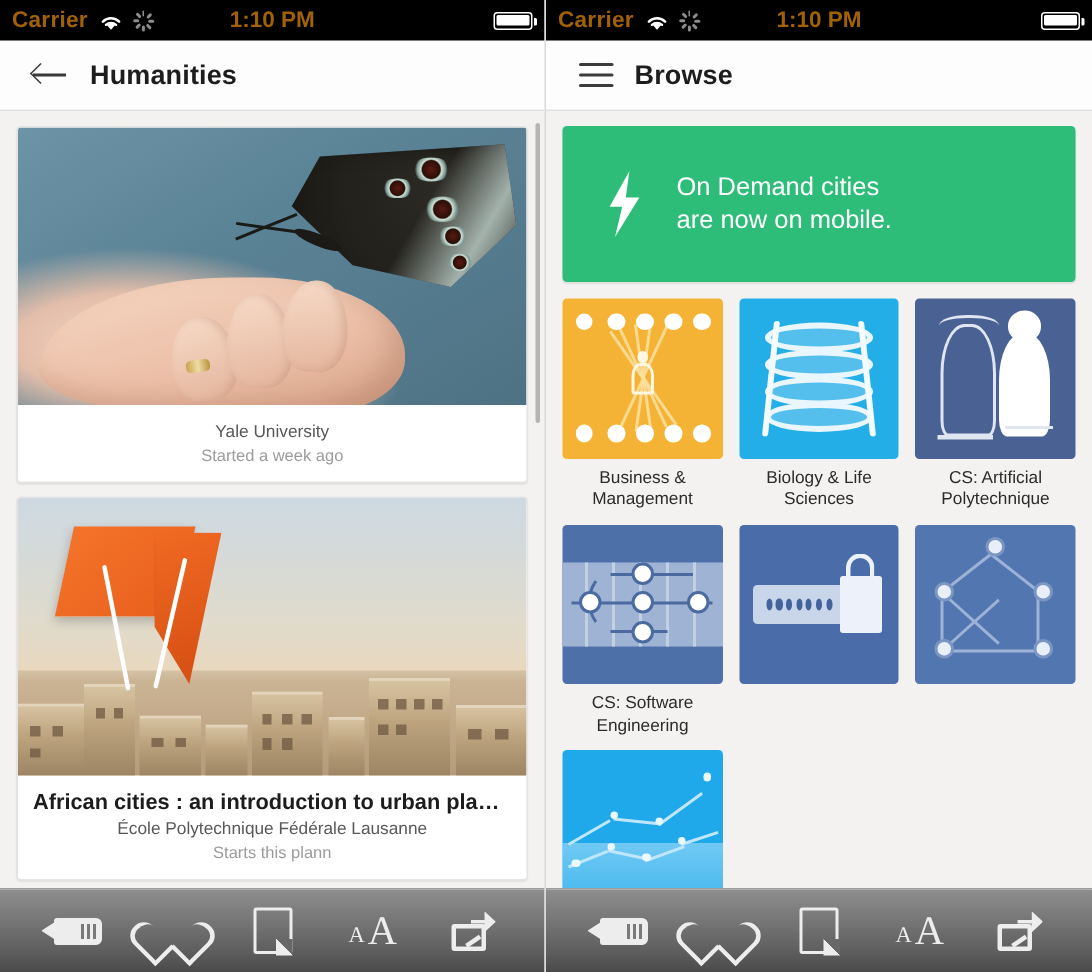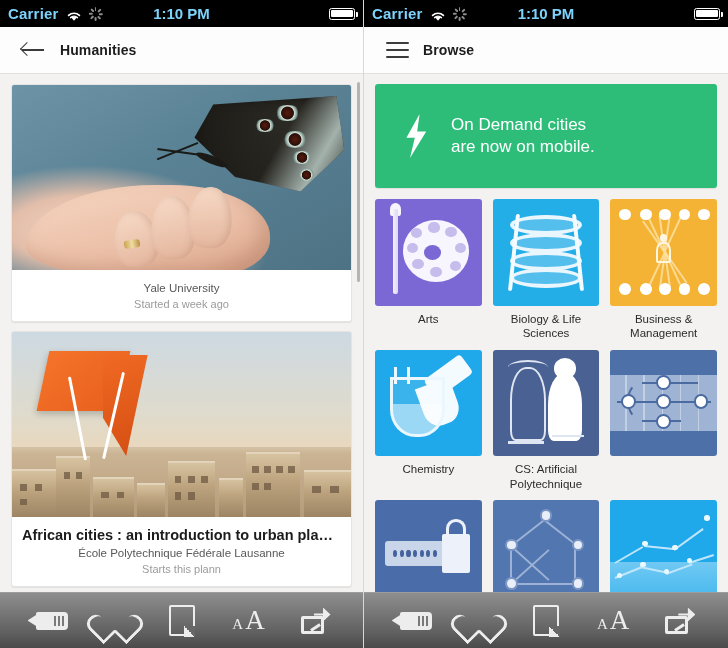--- a/index.html
+++ b/index.html
@@ -15,21 +15,21 @@
     width: 364px; height: 648px;
     position: relative;
     display: flex; flex-direction: column;
     background: #f4f3f1;
     overflow: hidden;
   }
   .phone.left { border-right: 1px solid #d8d8d8; }
 
   
   .statusbar {
-    height: 27px; background: #000; color:#7dd3fc;
+    height: 27px; background: #000; color:#a16207;
     display:flex; align-items:center;
     padding: 0 8px; flex: 0 0 27px;
     position: relative;
   }
   .sb-left { display:flex; align-items:center; gap:7px; }
   .sb-carrier { font-size: 15px; font-weight: bold; letter-spacing: .2px; }
   .sb-center {
     position:absolute; left:0; right:0; text-align:center;
     font-size:15px; font-weight:bold; pointer-events:none;
   }
@@ -50,21 +50,21 @@
     width:2.2px; height:5px; background:#fff; border-radius:0 1px 1px 0;
   }
   .battery .fill{ background:#fff; height:100%; width:100%; border-radius:1px; }
 
   
   .navbar {
     height: 47px; flex:0 0 47px; background:#fdfdfd;
     display:flex; align-items:center; gap:14px; padding-left:22px;
     border-bottom:1px solid #e2e0de;
   }
-  .nav-title { font-size:14px; font-weight:bold; color:#1d1d1d; letter-spacing:.1px; }
+  .nav-title { font-size:18px; font-weight:bold; color:#1d1d1d; letter-spacing:.1px; }
   .icon-back { width:24px; height:18px; position:relative; }
   .icon-back::before{
     content:""; position:absolute; left:0; top:8px; width:22px; height:1.6px; background:#3a3a3a;
   }
   .icon-back::after{
     content:""; position:absolute; left:0; top:3.3px; width:9px; height:9px;
     border-left:1.6px solid #3a3a3a; border-bottom:1.6px solid #3a3a3a;
     transform: rotate(45deg);
   }
   .icon-hamburger { width:23px; height:16px; display:flex; flex-direction:column; justify-content:space-between; }
@@ -499,51 +499,20 @@
         <div class="promo" style="background:#2EBD79">
           <span class="bolt"></span>
           <div class="promo-text">
             <div>On Demand cities</div>
             <div>are now on mobile.</div>
           </div>
         </div>
 
         <div class="grid">
 
-          <div class="cat">
-            <div class="tile" style="background:#7B68D4">
-              <span class="palette-tip"></span>
-                <span class="palette-stick"></span>
-              <span class="palette-body"></span>
-                <span class="palette-hole"></span>
-              <span class="pdot" style="left:34%;top:27%"></span>
-              <span class="pdot" style="left:50%;top:22%"></span>
-              <span class="pdot" style="left:66%;top:26%"></span>
-              <span class="pdot" style="left:75%;top:41%"></span>
-              <span class="pdot" style="left:70%;top:58%"></span>
-              <span class="pdot" style="left:52%;top:64%"></span>
-              <span class="pdot" style="left:35%;top:56%"></span>
-              <span class="pdot" style="left:30%;top:41%"></span>
-            </div>
-            <div class="cat-label">Arts</div>
-          </div>
-
-          <div class="cat">
-            <div class="tile" style="background:#24AEE8">
-              <span class="dna">
-                <span class="dna-s" style="top:2%"></span>
-                <span class="dna-s" style="top:25%"></span>
-                <span class="dna-s" style="top:48%"></span>
-                <span class="dna-s" style="top:71%"></span>
-              </span>
-              <span style="position:absolute;left:18%;top:14%;width:4px;height:72%;background:#f4fbff;border-radius:3px;transform:skewX(-6deg)"></span>
-              <span style="position:absolute;right:18%;top:14%;width:4px;height:72%;background:#f4fbff;border-radius:3px;transform:skewX(6deg)"></span>
-            </div>
-            <div class="cat-label">Biology &amp; Life Sciences</div>
-          </div>
 
           <div class="cat">
             <div class="tile" style="background:#F5B335">
               <span class="bm-ray" style="height:34%;transform:rotate(155deg)"></span>
               <span class="bm-ray" style="height:34%;transform:rotate(172deg)"></span>
               <span class="bm-ray" style="height:34%;transform:rotate(188deg)"></span>
               <span class="bm-ray" style="height:36%;transform:rotate(205deg)"></span>
               <span class="bm-ray" style="height:36%;transform:rotate(145deg)"></span>
               <span class="bm-ray" style="height:34%;transform:rotate(-25deg)"></span>
               <span class="bm-ray" style="height:34%;transform:rotate(-8deg)"></span>
@@ -560,28 +529,33 @@
               <span class="bm-dot" style="left:46%;top:79%"></span>
               <span class="bm-dot" style="left:64%;top:79%"></span>
               <span class="bm-dot" style="left:82%;top:79%"></span>
               <span class="bm-head"></span>
                 <span class="bm-person"></span>
             </div>
             <div class="cat-label">Business &amp; Management</div>
           </div>
 
           <div class="cat">
-            <div class="tile" style="background:#1FA8EA">
-              <span class="tube"></span>
-              <span class="tube2"></span>
-              <span class="flask-neck"></span>
-              <span class="flask"></span>
-            </div>
-            <div class="cat-label">Chemistry</div>
-          </div>
+            <div class="tile" style="background:#24AEE8">
+              <span class="dna">
+                <span class="dna-s" style="top:2%"></span>
+                <span class="dna-s" style="top:25%"></span>
+                <span class="dna-s" style="top:48%"></span>
+                <span class="dna-s" style="top:71%"></span>
+              </span>
+              <span style="position:absolute;left:18%;top:14%;width:4px;height:72%;background:#f4fbff;border-radius:3px;transform:skewX(-6deg)"></span>
+              <span style="position:absolute;right:18%;top:14%;width:4px;height:72%;background:#f4fbff;border-radius:3px;transform:skewX(6deg)"></span>
+            </div>
+            <div class="cat-label">Biology &amp; Life Sciences</div>
+          </div>
+
 
           <div class="cat">
             <div class="tile" style="background:#4A6193">
               <span class="chess-q"></span>
               <span class="chess-p"></span>
               <span class="chess-base" style="left:14%;bottom:12%;width:34%"></span>
               <span class="chess-base" style="right:14%;bottom:18%;width:30%"></span>
             </div>
             <div class="cat-label">CS: Artificial Polytechnique</div>
           </div>
@@ -597,20 +571,21 @@
               <span style="position:absolute;left:6%;right:6%;top:48%;height:2.2px;background:#4a6aa0"></span>
               <span style="position:absolute;left:30%;right:18%;top:30%;height:2.2px;background:#4a6aa0"></span>
               <span style="position:absolute;left:30%;right:34%;top:66%;height:2.2px;background:#4a6aa0"></span>
               <span class="se-wire" style="left:16%;top:30%;width:26%;height:36%;border-width:2.2px;border-color:transparent transparent transparent #4a6aa0;border-radius:50%"></span>
               <span class="se-node" style="left:10%;top:42%"></span>
               <span class="se-node" style="left:43%;top:24%"></span>
               <span class="se-node" style="left:43%;top:42%"></span>
               <span class="se-node" style="left:43%;top:60%"></span>
               <span class="se-node" style="left:78%;top:42%"></span>
             </div>
+            <div class="cat-label">CS: Software Engineering</div>
           </div>
 
           <div class="cat">
             <div class="tile" style="background:#4A6CA8">
               <span class="sec-bar">
                   <i></i>
                   <i></i>
                   <i></i>
                   <i></i>
                   <i></i>

